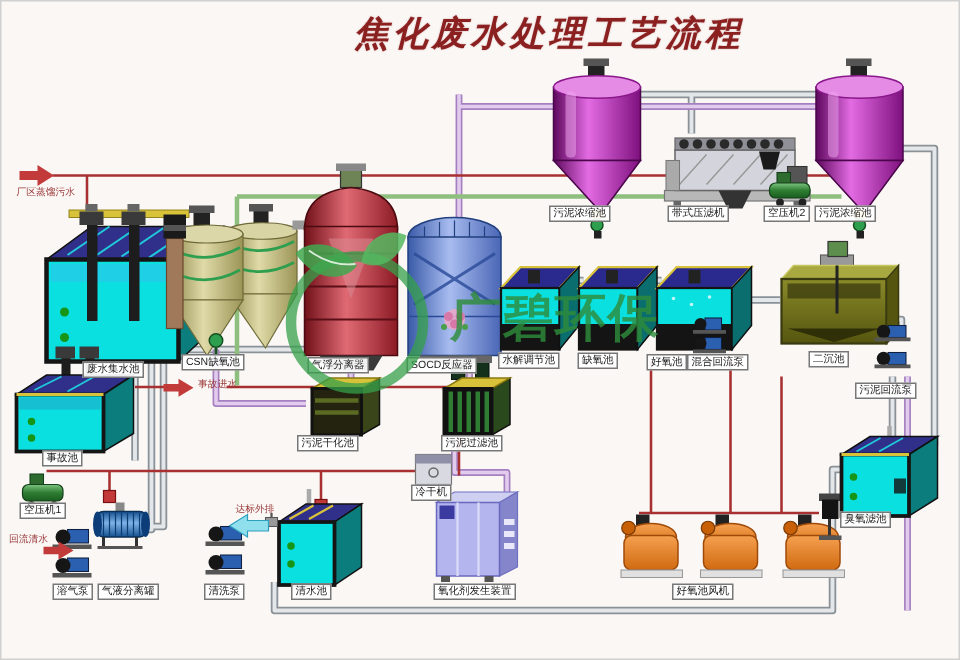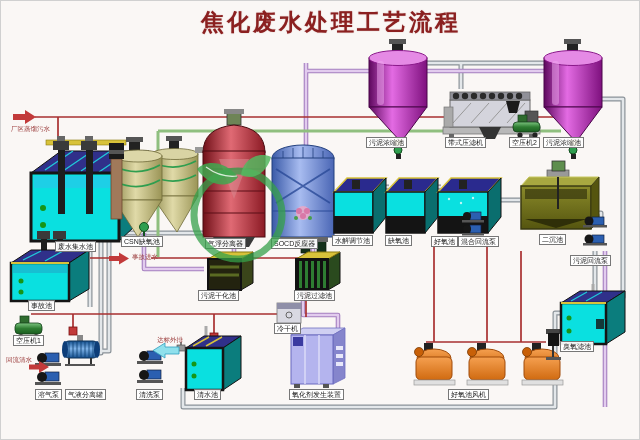--- a/index.html
+++ b/index.html
@@ -9,22 +9,22 @@
   svg{position:absolute;left:0;top:0;}
   #base-svg{z-index:10;}
   #wm-svg{z-index:30;pointer-events:none;}
   .lbl{position:absolute;z-index:20;background:rgba(255,255,255,.93);border:1px solid #777;
        color:#222;font-size:7px;line-height:9px;padding:0 2px;white-space:nowrap;}
   .note{position:absolute;z-index:20;color:#9a3a3a;font-size:6.5px;line-height:8px;white-space:nowrap;}
   .wm-cn{position:absolute;z-index:31;left:299px;top:188px;font-size:34px;font-weight:bold;
          letter-spacing:1px;color:rgba(46,139,58,.82);font-family:"Liberation Sans",sans-serif;}
   .wm-en{position:absolute;z-index:32;left:352px;top:233px;font-size:30px;font-weight:bold;font-style:italic;
          color:rgba(24,120,48,.95);font-family:"DejaVu Serif",serif;}
-  .title{position:absolute;z-index:40;left:165px;top:6px;width:330px;text-align:center;
-         font-size:23px;font-weight:bold;letter-spacing:3px;color:#8b2020;
+  .title{position:absolute;z-index:40;left:165px;top:6px;width:330px;text-align:right;
+         font-size:23px;font-weight:bold;font-style:italic;letter-spacing:3px;color:#8b2020;
          font-family:"DejaVu Serif",serif;text-shadow:0 0 1px rgba(139,32,32,.5);}
 </style>
 </head>
 <body>
 
 <div id="stage">
 
 <svg id="base-svg" width="640" height="440" viewBox="0 0 640 440">
 <defs>
   <linearGradient id="gPurple" x1="0" y1="0" x2="1" y2="0">
@@ -399,20 +399,21 @@
 
 <svg id="wm-svg" width="640" height="440" viewBox="0 0 640 440">
   <circle cx="237" cy="214" r="44" fill="none" stroke="#35A04A" stroke-width="7" opacity="0.75"></circle>
   <path d="M237 176 C225 160 205 158 196 168 C208 186 228 188 237 176 Z" fill="#3FA84F" opacity="0.85"></path>
   <path d="M240 174 C242 158 258 150 270 156 C266 172 252 180 240 174 Z" fill="#55B860" opacity="0.85"></path>
   <path d="M205 166 Q220 177 236 175" stroke="#E8F5E8" stroke-width="1.2" fill="none" opacity="0.9"></path>
 </svg>
 
 <div class="title">焦化废水处理工艺流程</div>
 
+<div class="wm-cn">广碧环保</div>
 
 <div class="note" style="left:10px;top:124px">厂区蒸馏污水</div>
 <div class="note" style="left:131px;top:252px">事故进水</div>
 <div class="note" style="left:5px;top:355px">回流清水</div>
 <div class="note" style="left:156px;top:335px">达标外排</div>
 
 <div class="lbl" style="left:54px;top:240px">废水集水池</div>
 <div class="lbl" style="left:27px;top:299px">事故池</div>
 <div class="lbl" style="left:12px;top:334px">空压机1</div>
 <div class="lbl" style="left:34px;top:388px">溶气泵</div>

